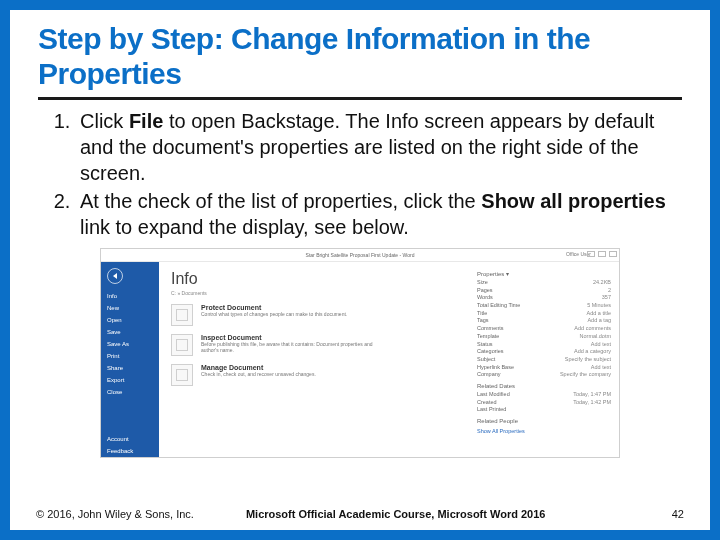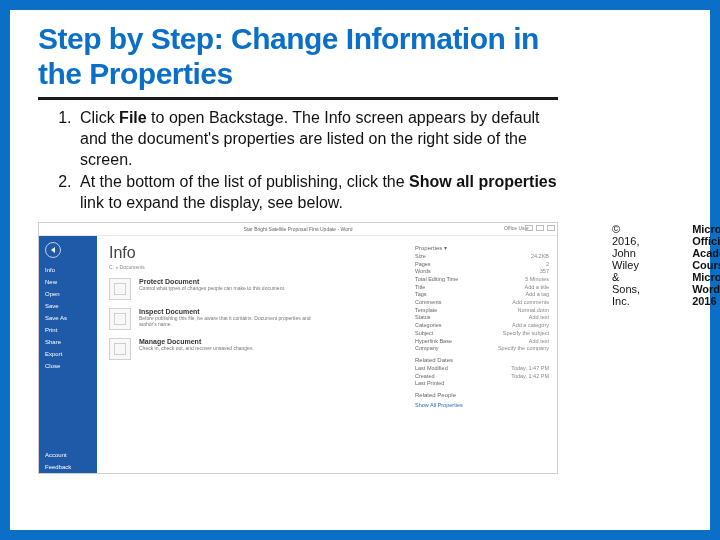--- a/index.html
+++ b/index.html
@@ -2,21 +2,21 @@
 <html><head>
 <meta charset="utf-8">
 <style>
   * { box-sizing: border-box; margin: 0; padding: 0; }
   html, body { width: 720px; height: 540px; font-family: "Segoe UI", Arial, sans-serif; }
   .outer {
     width: 720px; height: 540px;
     border: 10px solid #0b6fc7;
     background: #fff;
     position: relative;
-    display: flex; 
+    display: flex; flex-direction: column;
   }
   .content {
     padding: 12px 28px 0 28px;
     flex: 1;
   }
   .title {
     font-size: 30px;
     font-weight: 700;
     color: #0b6fc7;
     line-height: 1.15;
@@ -24,30 +24,30 @@
   }
   .title-rule {
     border: none;
     border-top: 3px solid #1a1a1a;
     margin-top: 6px;
     margin-bottom: 8px;
   }
   ol.steps {
     list-style: decimal;
     padding-left: 38px;
-    font-size: 16px;
+    font-size: 20px;
     line-height: 1.3;
     color: #111;
   }
   ol.steps li { margin: 0 0 2px 0; padding-left: 4px; }
 
   
   .mock-wrap { display:flex; justify-content:center; margin-top:8px; }
   .mock {
-    width: 520px; height: 252px;
+    width: 520px; height: 210px;
     border: 1px solid #cfcfcf;
     background: #fff;
     display: flex; flex-direction: column;
     position: relative;
     font-size: 6px;
   }
   .mock-titlebar {
     height: 13px; background:#fff; border-bottom:1px solid #e8e8e8;
     display:flex; align-items:center; justify-content:center;
     color:#666; font-size:5px;
@@ -104,21 +104,21 @@
 <div class="outer">
   <div class="content">
     <h1 class="title">Step by Step: Change Information in the Properties</h1>
     <hr class="title-rule">
 
     <ol class="steps">
       <li>
         <span>Click </span><b>File</b><span> to open Backstage. The Info screen appears by default and the document's properties are listed on the right side of the screen.</span>
       </li>
       <li>
-        <span>At the bottom of the list of publishing, click the </span><b>Show all properties</b><span> link to expand the display, see below.</span>
+        <span>At the check of the list of properties, click the </span><b>Show all properties</b><span> link to expand the display, see below.</span>
       </li>
     </ol>
 
     <div class="mock-wrap">
       <div class="mock">
         <div class="mock-titlebar">
           <span>Star Bright Satellite Proposal First Update - Word</span>
           <span class="mock-userbox">Office User</span>
           <div class="winbtns">
             <span></span>

